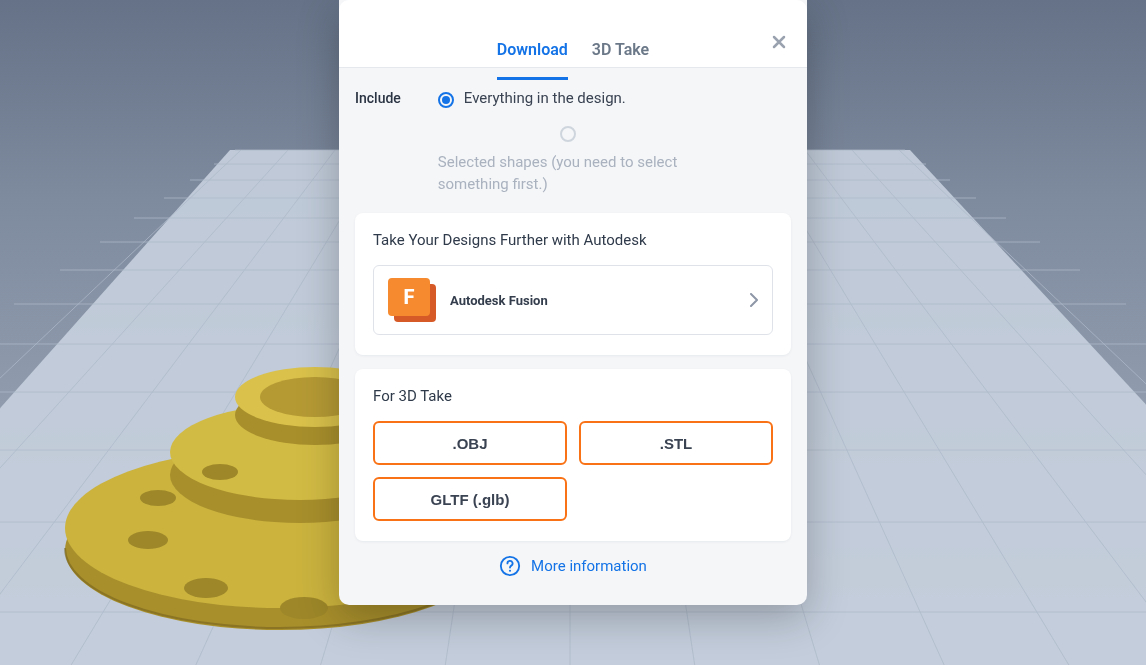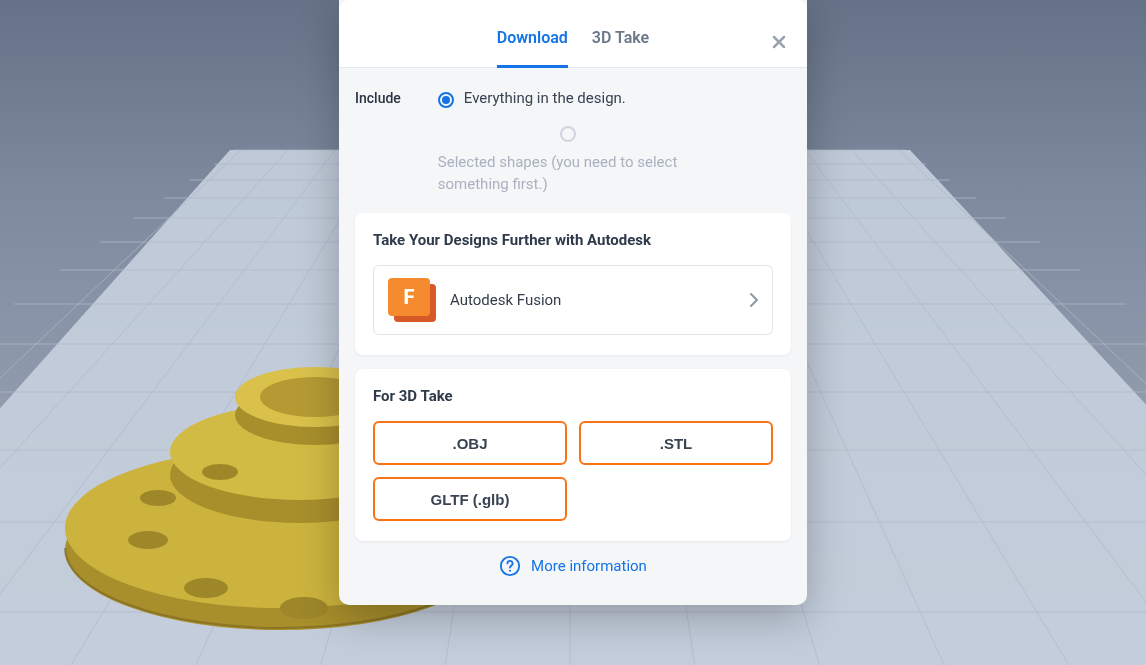--- a/index.html
+++ b/index.html
@@ -41,21 +41,21 @@
       justify-content: center;
       position: relative;
       height: 68px;
       border-radius: 10px 10px 0 0;
       border-bottom: 1px solid #e5e8ec;
     }
     .tabs {
       display: flex;
       gap: 24px;
       align-items: flex-start;
-      padding-top: 28px;
+      padding-top: 40px;
     }
     .tab {
       font-size: 16px;
       font-weight: 600;
       color: #6b7888;
       padding-bottom: 18px;
       cursor: pointer;
       border-bottom: 3px solid transparent;
     }
     .tab.active {
@@ -106,21 +106,21 @@
     .card {
       background: #fff;
       border-radius: 8px;
       box-shadow: 0 1px 3px rgba(20,30,50,0.06);
       padding: 18px 18px 20px;
       margin-bottom: 14px;
     }
     .card h3 {
       margin: 0 0 16px 0;
       font-size: 15px;
-      font-weight: 700;
+      font-weight: 400;
       color: #2f3a4a;
     }
 
     .fusion-row {
       display: flex;
       align-items: center;
       gap: 14px;
       border: 1px solid #dfe3e9;
       border-radius: 6px;
       padding: 12px 14px;
@@ -137,21 +137,21 @@
       background: #d65a28;
       border-radius: 4px;
     }
     .fusion-row .icon-box .front {
       position: absolute; left: 0; top: 0; width: 42px; height: 38px;
       background: #f68a2e;
       border-radius: 4px;
       display: flex; align-items: center; justify-content: center;
       color: #fff; font-weight: 800; font-size: 20px;
     }
-    .fusion-row .label { font-size: 15px; color: #333d4c; font-weight: 400; flex: 1; }
+    .fusion-row .label { font-size: 13px; color: #333d4c; font-weight: 700; flex: 1; }
     .fusion-row .chev { color: #8d97a7; }
     .fusion-row .chev svg { width: 8px; height: 14px; display: block; }
 
     .btn-grid {
       display: grid;
       grid-template-columns: 1fr 1fr;
       gap: 12px;
     }
     .btn-grid.single { grid-template-columns: 1fr 1fr; }
     .fmt-btn {

